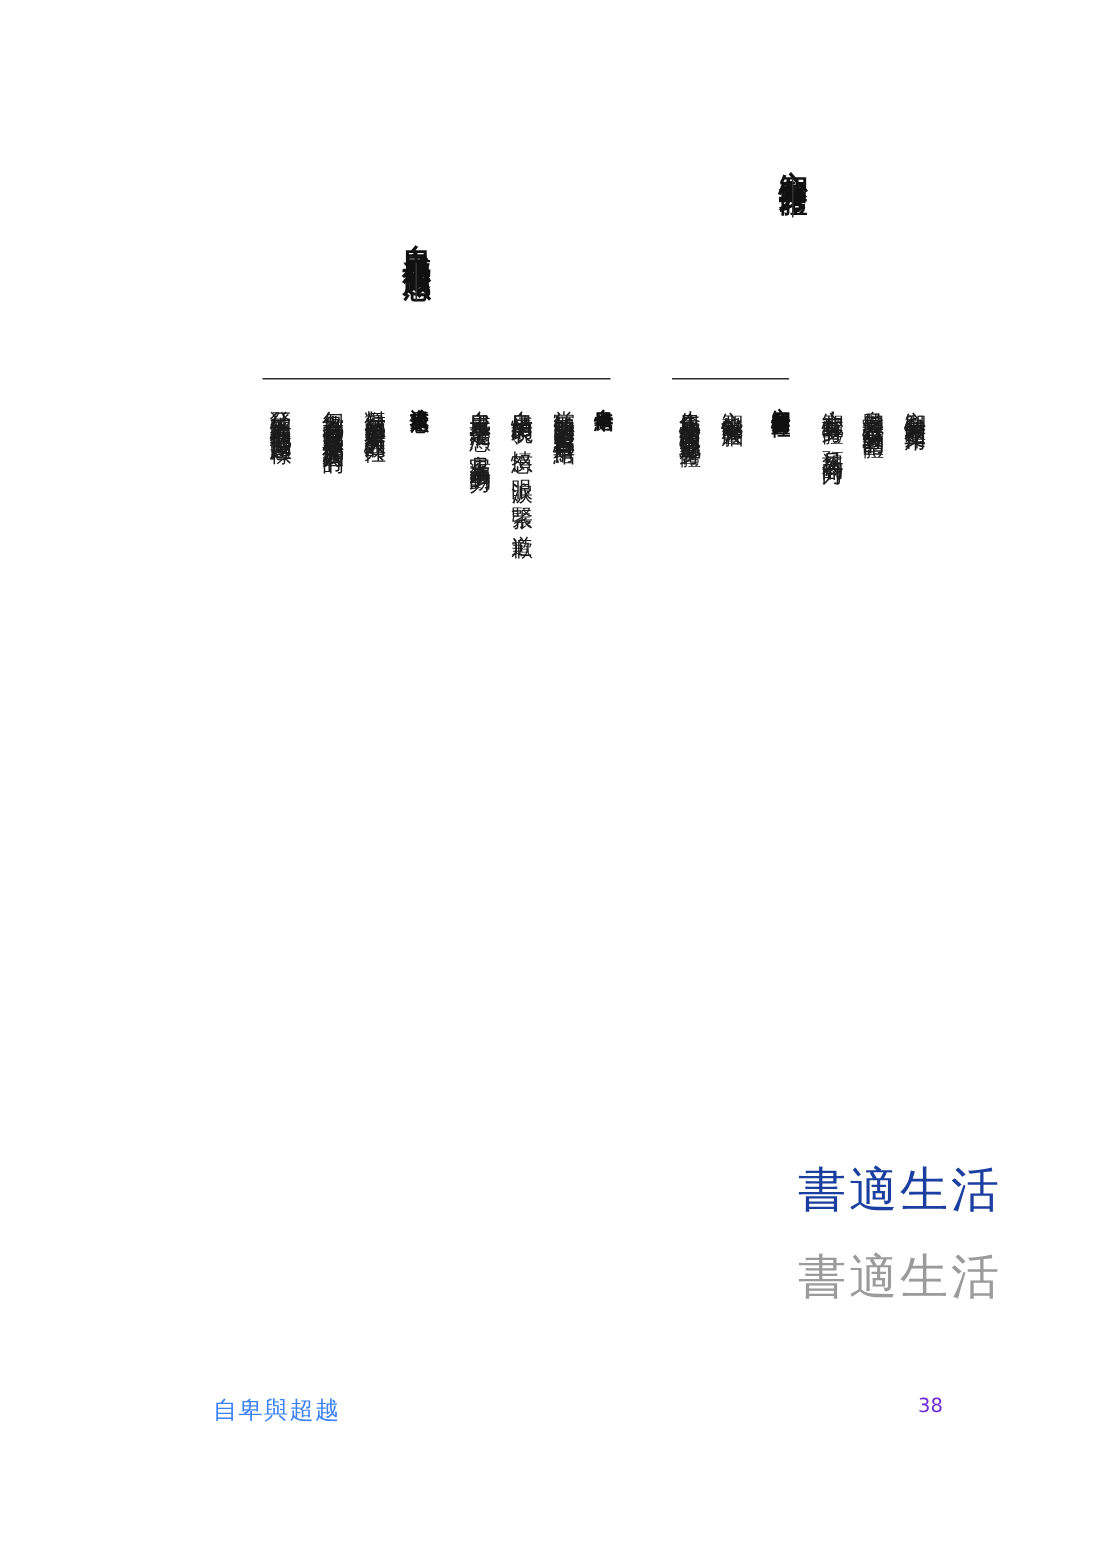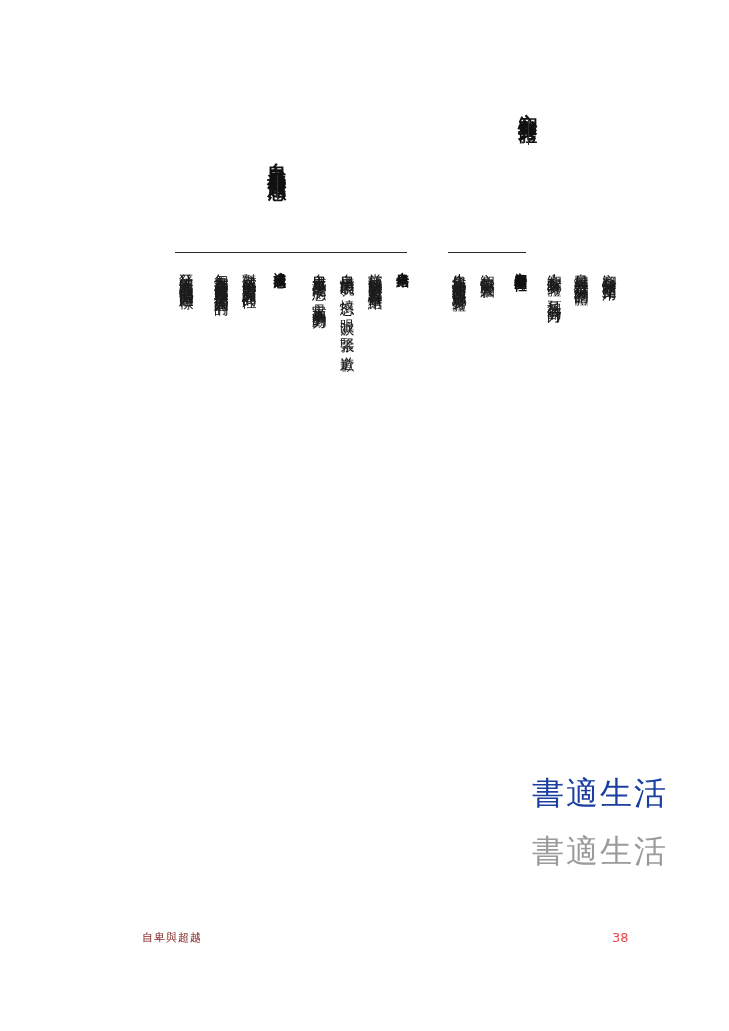--- a/index.html
+++ b/index.html
@@ -82,31 +82,31 @@
     color: #9b9b9b;
     font-weight: 400;
   }
 
   
   .footer-title {
     position: absolute;
     left: 142px;
     top: 930px;
     font-family: "DejaVu Serif", serif;
-    font-size: 11px;
+    font-size: 16px;
     letter-spacing: 1px;
-    color: #7f1d1d;
+    color: #3b82f6;
   }
   .footer-page {
     position: absolute;
     left: 612px;
     top: 930px;
     font-family: "DejaVu Sans", sans-serif;
     font-size: 13px;
-    color: #ef4444;
+    color: #6d28d9;
   }
 </style>
 </head>
 <body>
 
 <div class="page">
 
   <div class="vcol sect-title" style="left: 516px; top: 98px; height: 160px;">
     <span>心智與身體</span><span class="rule"></span>
   </div>

